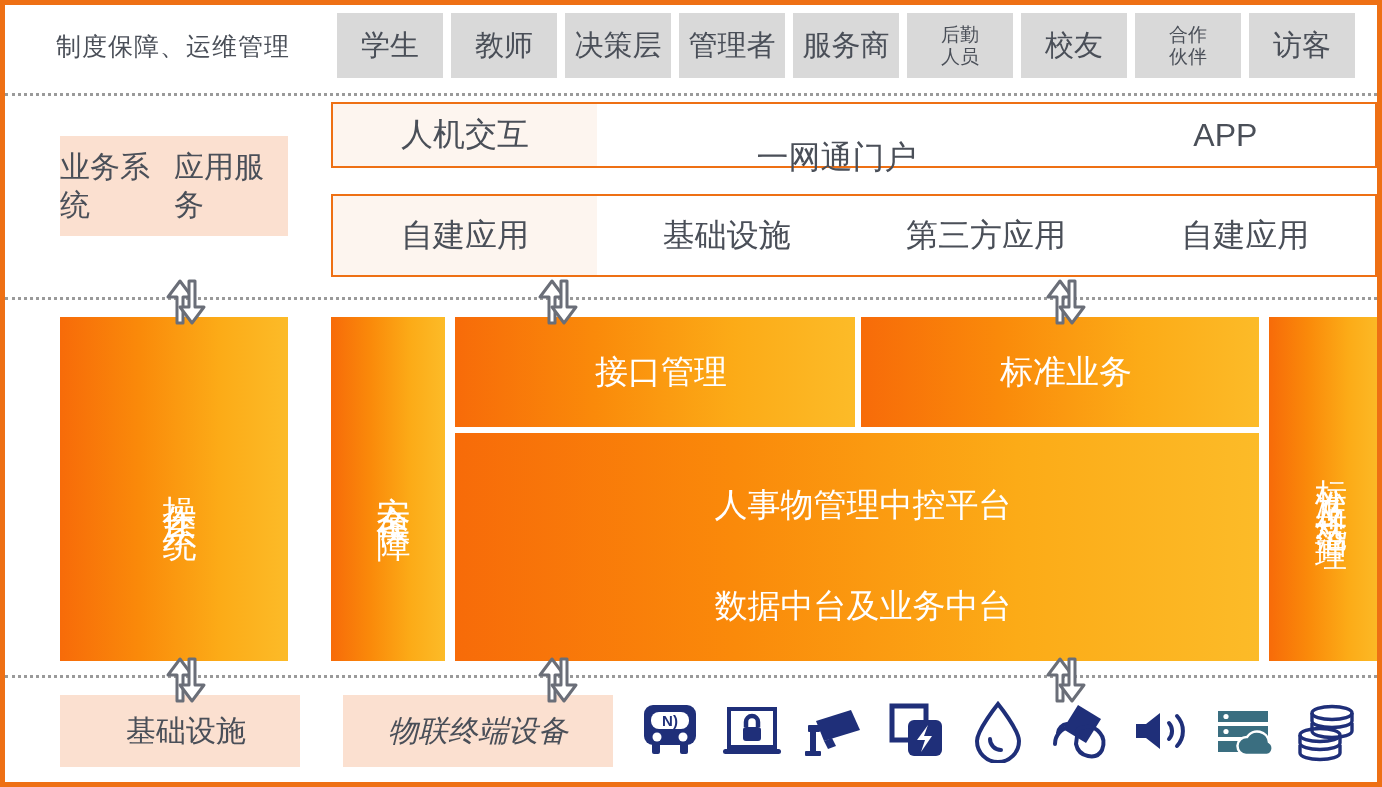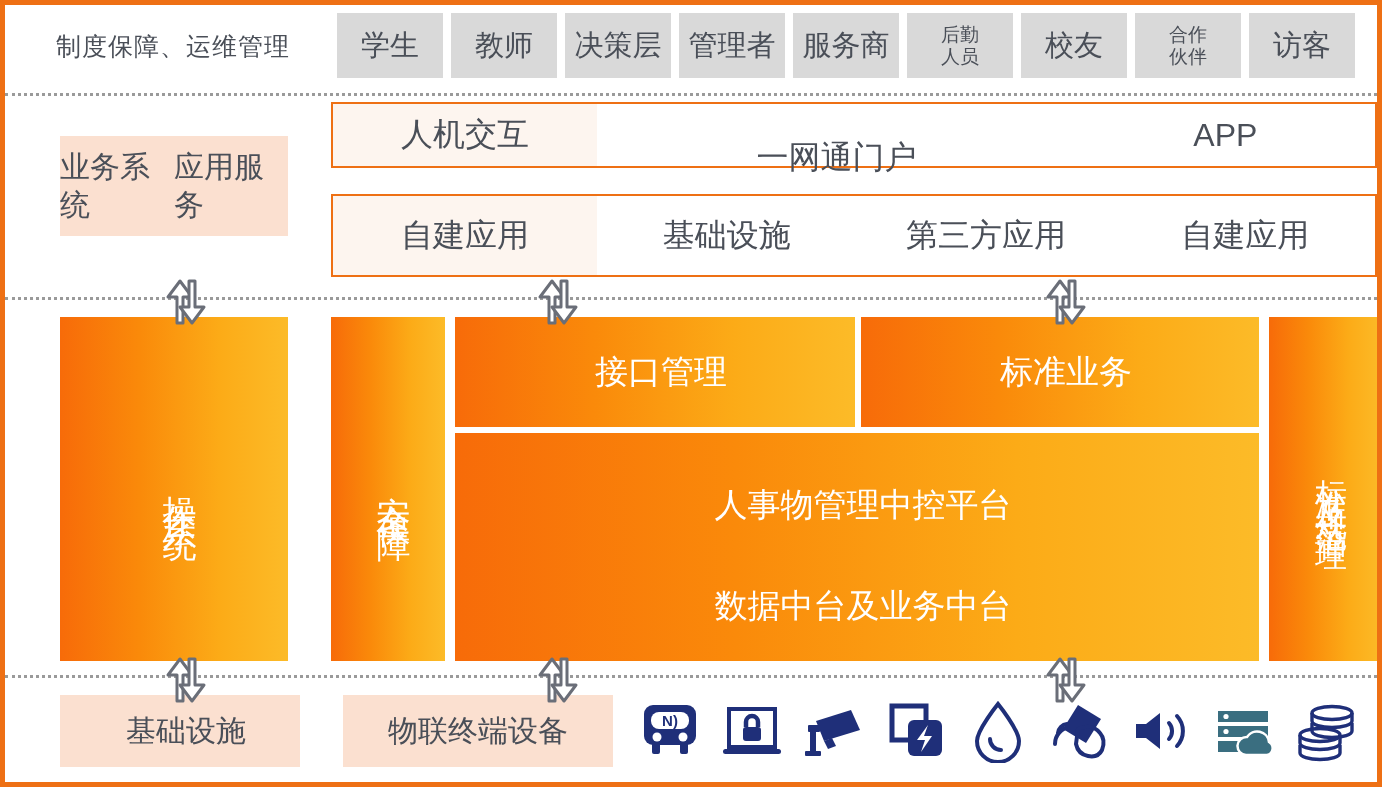--- a/index.html
+++ b/index.html
@@ -108,21 +108,21 @@
     display:flex;align-items:center;
   }
   .infra-label{
     flex:none;
     background:#fbe0d0;
     display:flex;align-items:center;justify-content:center;
     font-size:30px;color:#4a4f58;
     height:72px;
   }
   #infra-1{width:228px;margin-left:55px;padding-left:12px;}
-  #infra-2{width:270px;margin-left:43px;}
+  #infra-2{width:270px;margin-left:43px;font-style:italic;}
   #icon-strip{
     flex:1 1 auto;
     display:flex;align-items:center;justify-content:space-around;
     padding:0 10px 0 16px;
     height:78px;
   }
   #icon-strip .ic{
     display:flex;align-items:center;justify-content:center;
     width:74px;height:74px;flex:none;
   }

